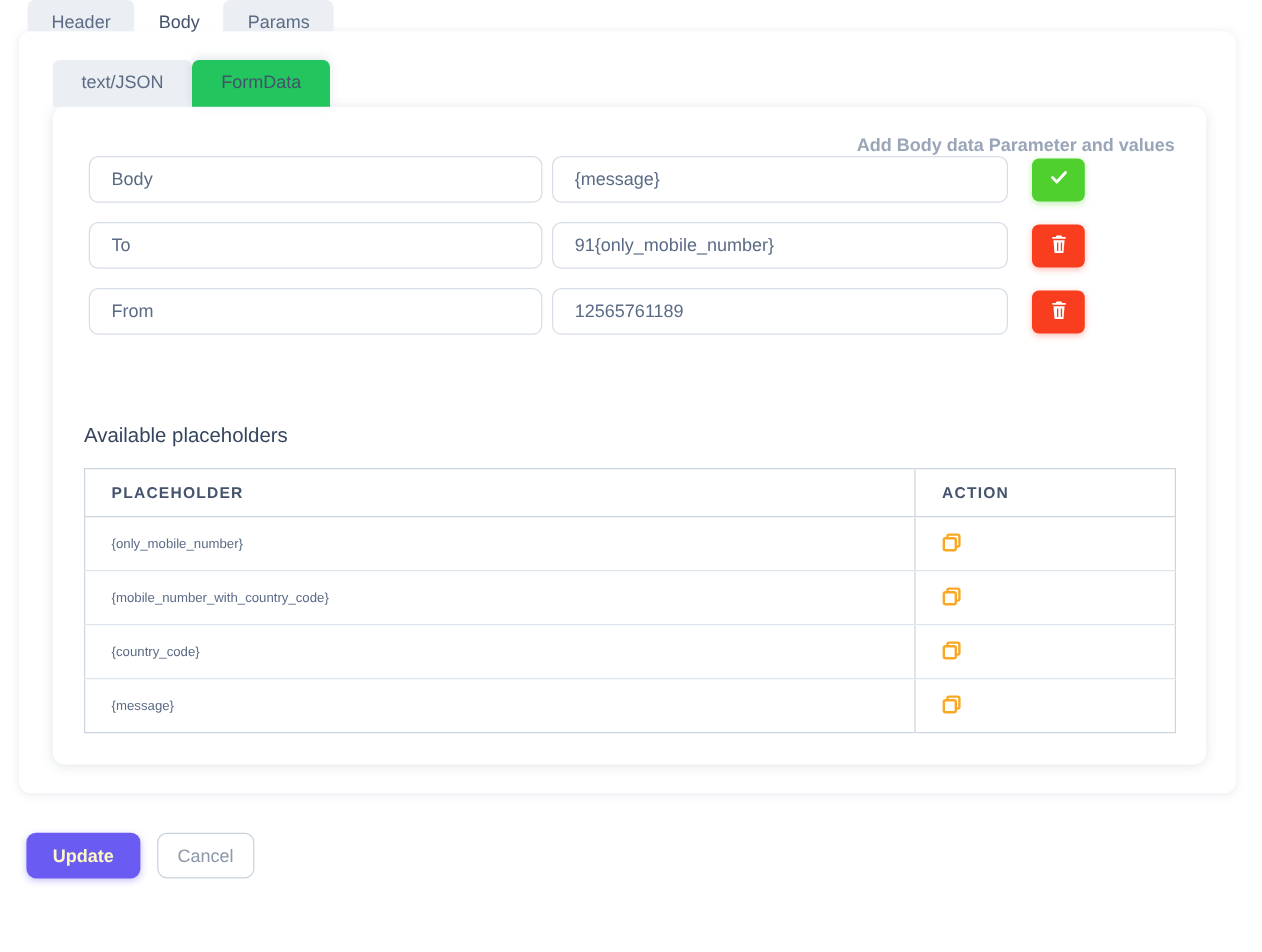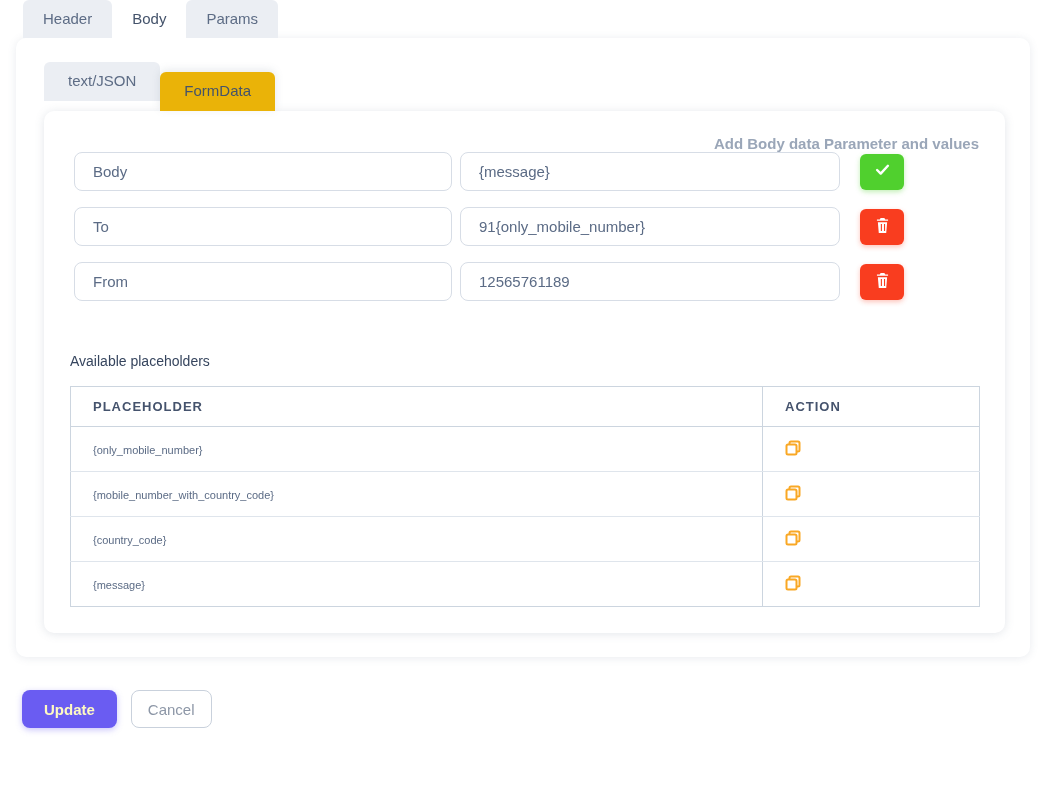--- a/index.html
+++ b/index.html
@@ -2,34 +2,34 @@
 <html><head>
 <meta charset="utf-8">
 <style>
   * { box-sizing: border-box; margin: 0; padding: 0; }
   html, body { width: 1052px; height: 793px; background: #ffffff;
     font-family: "Liberation Sans", "DejaVu Sans", sans-serif; overflow: hidden; }
 
   
   .tabs { display: flex; padding-left: 23px; position: relative; z-index: 3; }
   .tab { background: #ebeef3; color: #5d6c85; font-size: 15px; padding: 10px 20px 9px;
-         border-radius: 6px 6px 0 0; cursor: pointer; height: 38px; }
+         border-radius: 6px 6px 0 0; cursor: pointer; height: 26px; }
   .tab.active { background: #ffffff; color: #44536b; }
 
   
   .outer-card { width: 1014px; margin-left: 16px; background: #ffffff;
     border-radius: 10px; box-shadow: 0 1px 8px rgba(100,116,139,0.14);
     padding: 24px 0 24px 0; position: relative; z-index: 1; }
 
   
   .subtabs { display: flex; margin-left: 28px; position: relative; z-index: 2; }
   .subtab { background: #ebeef3; color: #5d6c85; font-size: 15px; padding: 10px 24px 9px;
             border-radius: 6px 6px 0 0; cursor: pointer; height: 39px; }
-  .subtab.active { background: #eab308; color: #44536b;
-                   box-shadow: 0 -2px 8px rgba(100,116,139,0.16); margin-top: 10px; }
+  .subtab.active { background: #22c55e; color: #44536b;
+                   box-shadow: 0 -2px 8px rgba(100,116,139,0.16); }
 
   
   .inner-card { margin: 0 25px 0 28px; background: #ffffff; border-radius: 10px;
     box-shadow: 0 1px 10px rgba(100,116,139,0.18); padding: 24px 26px 26px 26px;
     position: relative; z-index: 1; }
 
   .section-label { color: #9aa6b8; font-size: 15px; font-weight: 700; text-align: right; }
 
   
   .grid-labels { display: flex; margin: 24px 0 8px 4px; font-size: 11px; font-weight: 700;
@@ -45,21 +45,21 @@
     font-family: "Liberation Sans", sans-serif; background: #fff; }
   .key-input { width: 378px; }
   .value-input { width: 380px; margin-left: 8px; }
   .action-btn { margin-left: 20px; width: 44px; height: 36px; border: none;
     border-radius: 6px; display: flex; align-items: center; justify-content: center;
     cursor: pointer; }
   .confirm-btn { background: #50d02e; box-shadow: 0 2px 5px rgba(80,208,46,0.35); }
   .delete-btn  { background: #f93d1f; box-shadow: 0 2px 5px rgba(249,61,31,0.30); }
 
   
-  .ph-title { margin-top: 52px; font-size: 14px; color: #36455e; font-weight: 500; }
+  .ph-title { margin-top: 74px; font-size: 17px; color: #36455e; font-weight: 500; }
   table.ph-table { margin-top: 17px; width: 910px; border-collapse: collapse;
                    border: 1px solid #ccd5df; }
   .ph-table th { text-align: left; padding: 12px 22px; font-size: 13px;
     letter-spacing: 1px; color: #45536d; font-weight: 700;
     border-bottom: 1px solid #ccd5df; }
   .ph-table td { padding: 13px 22px 12px; font-size: 11px; color: #5b6b85;
     border-bottom: 1px solid #dfe5ec; margin-left: 12px; }
   .ph-table tr:last-child td { border-bottom: none; }
   .ph-table .action-col { border-left: 1px solid #ccd5df; width: 217px; }
   .copy-btn { background: none; border: none; cursor: pointer; padding: 0;

